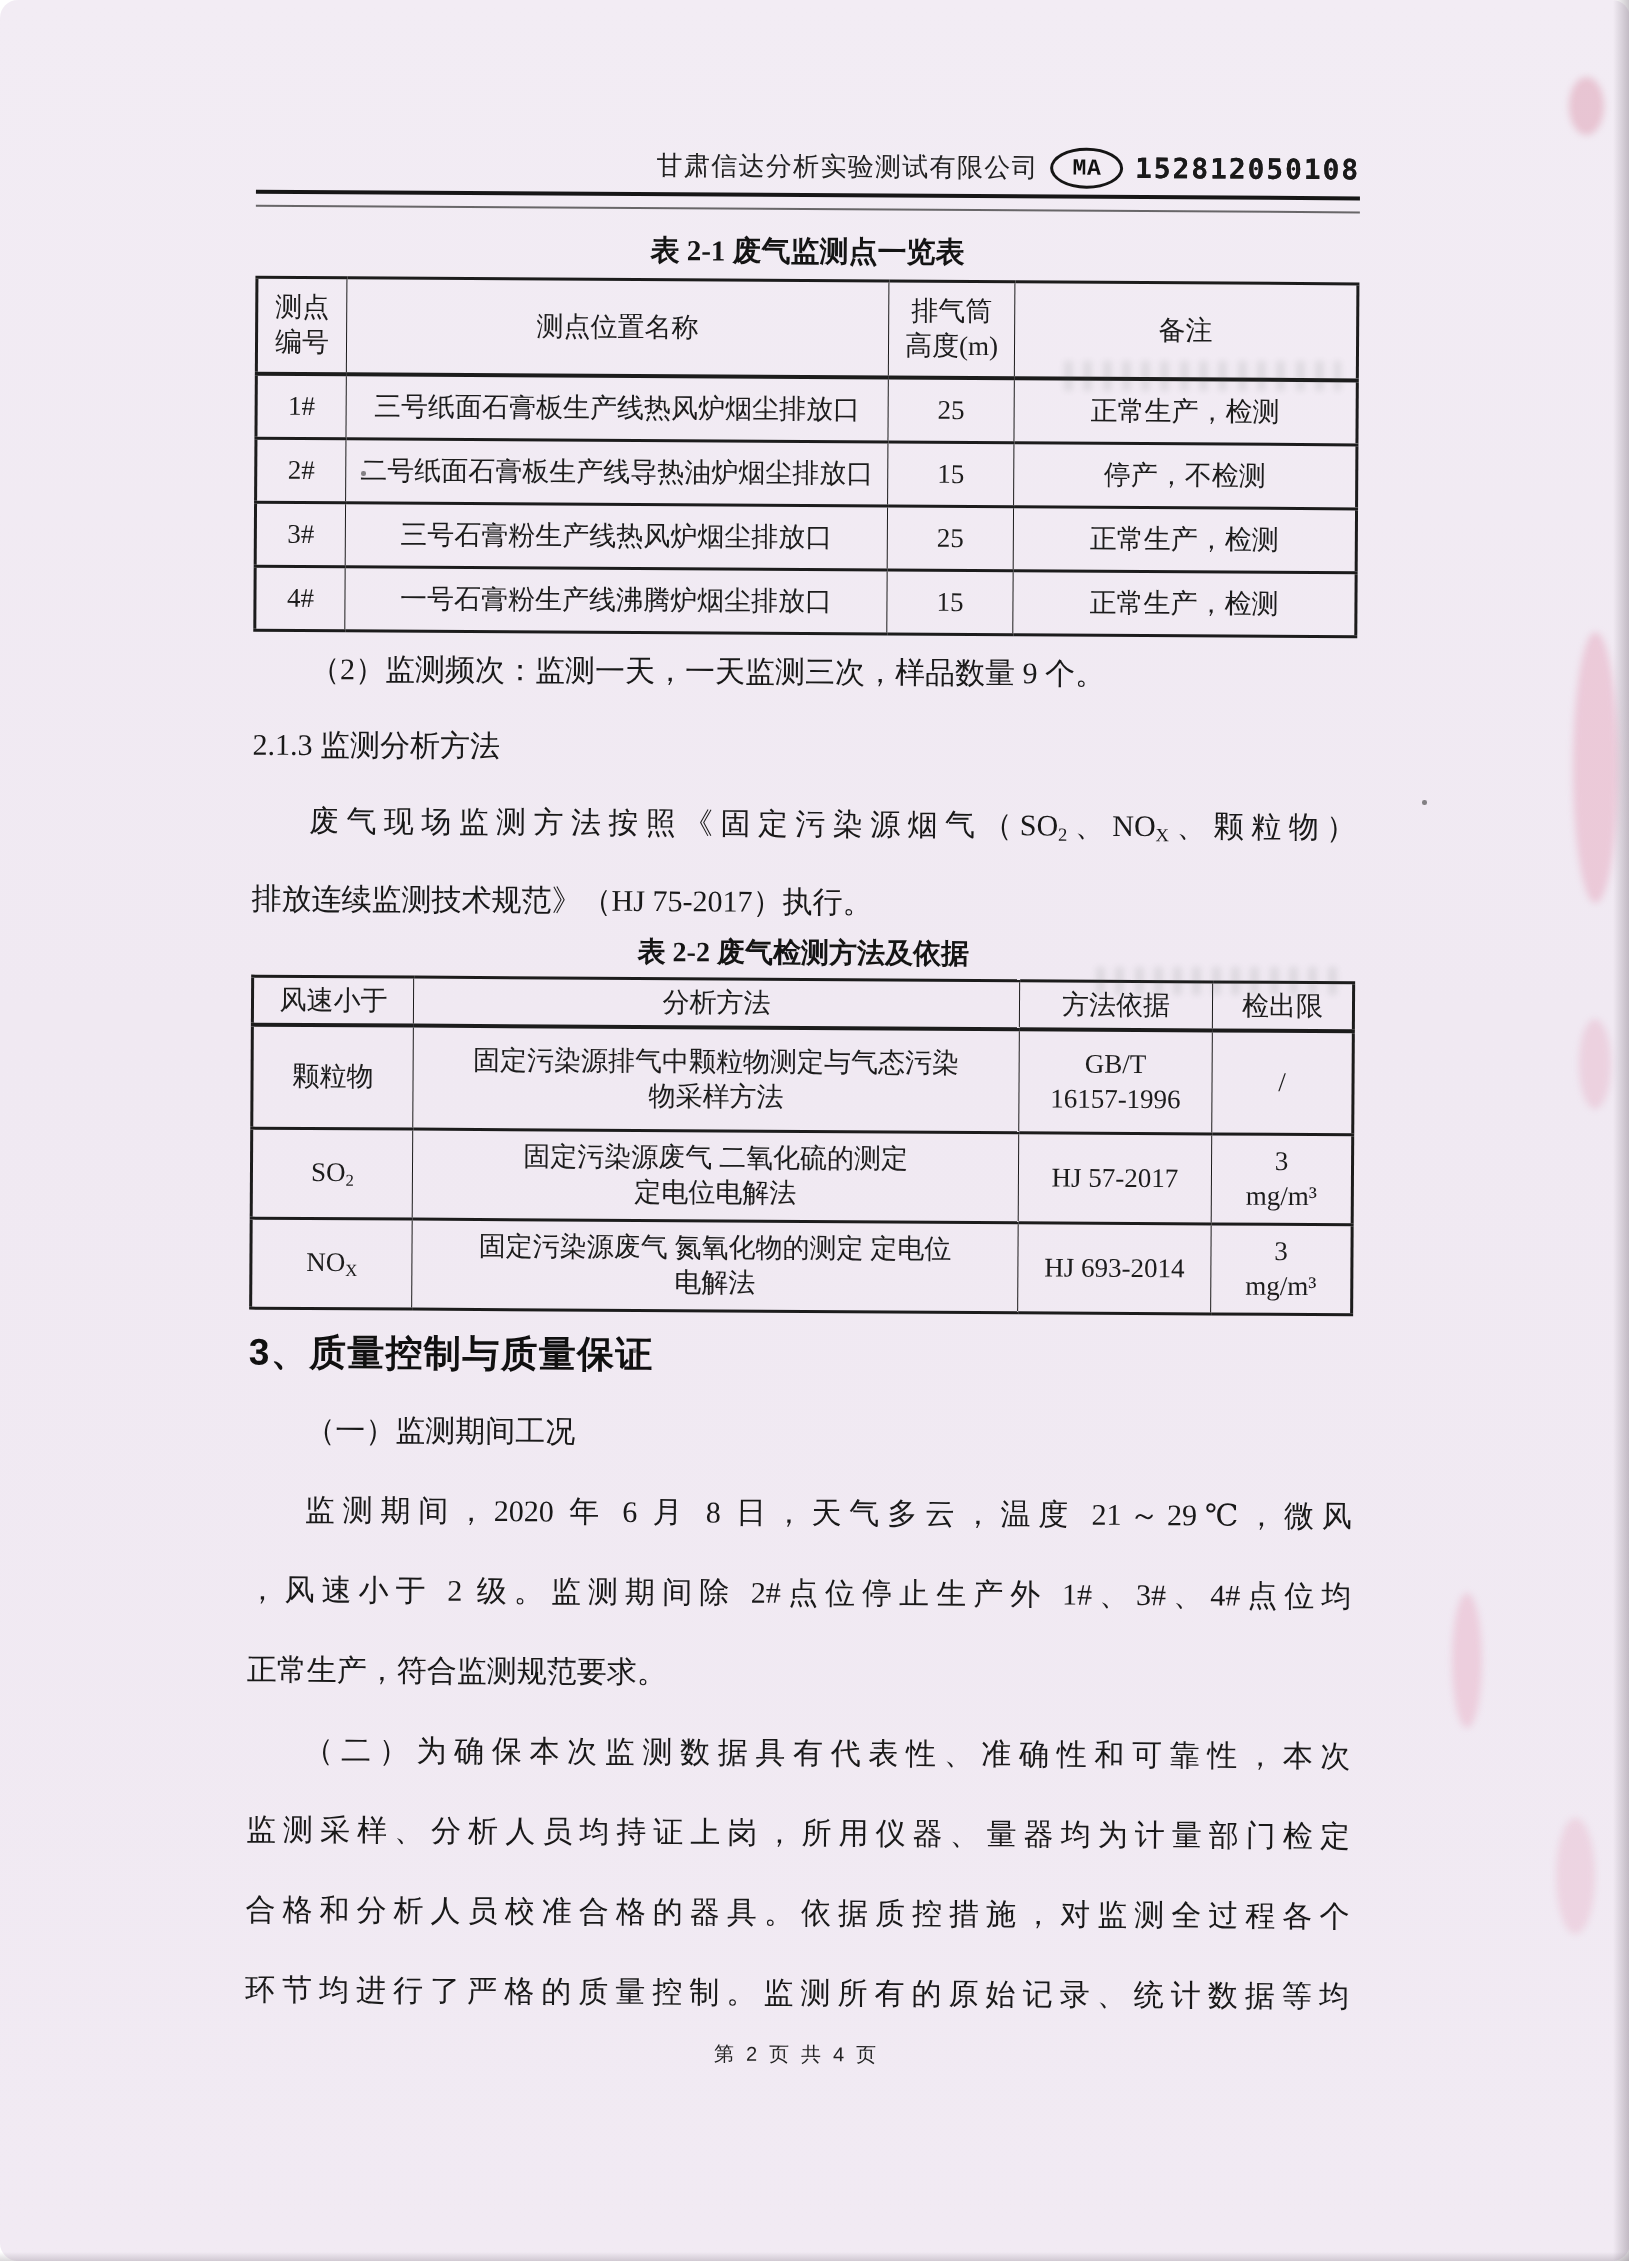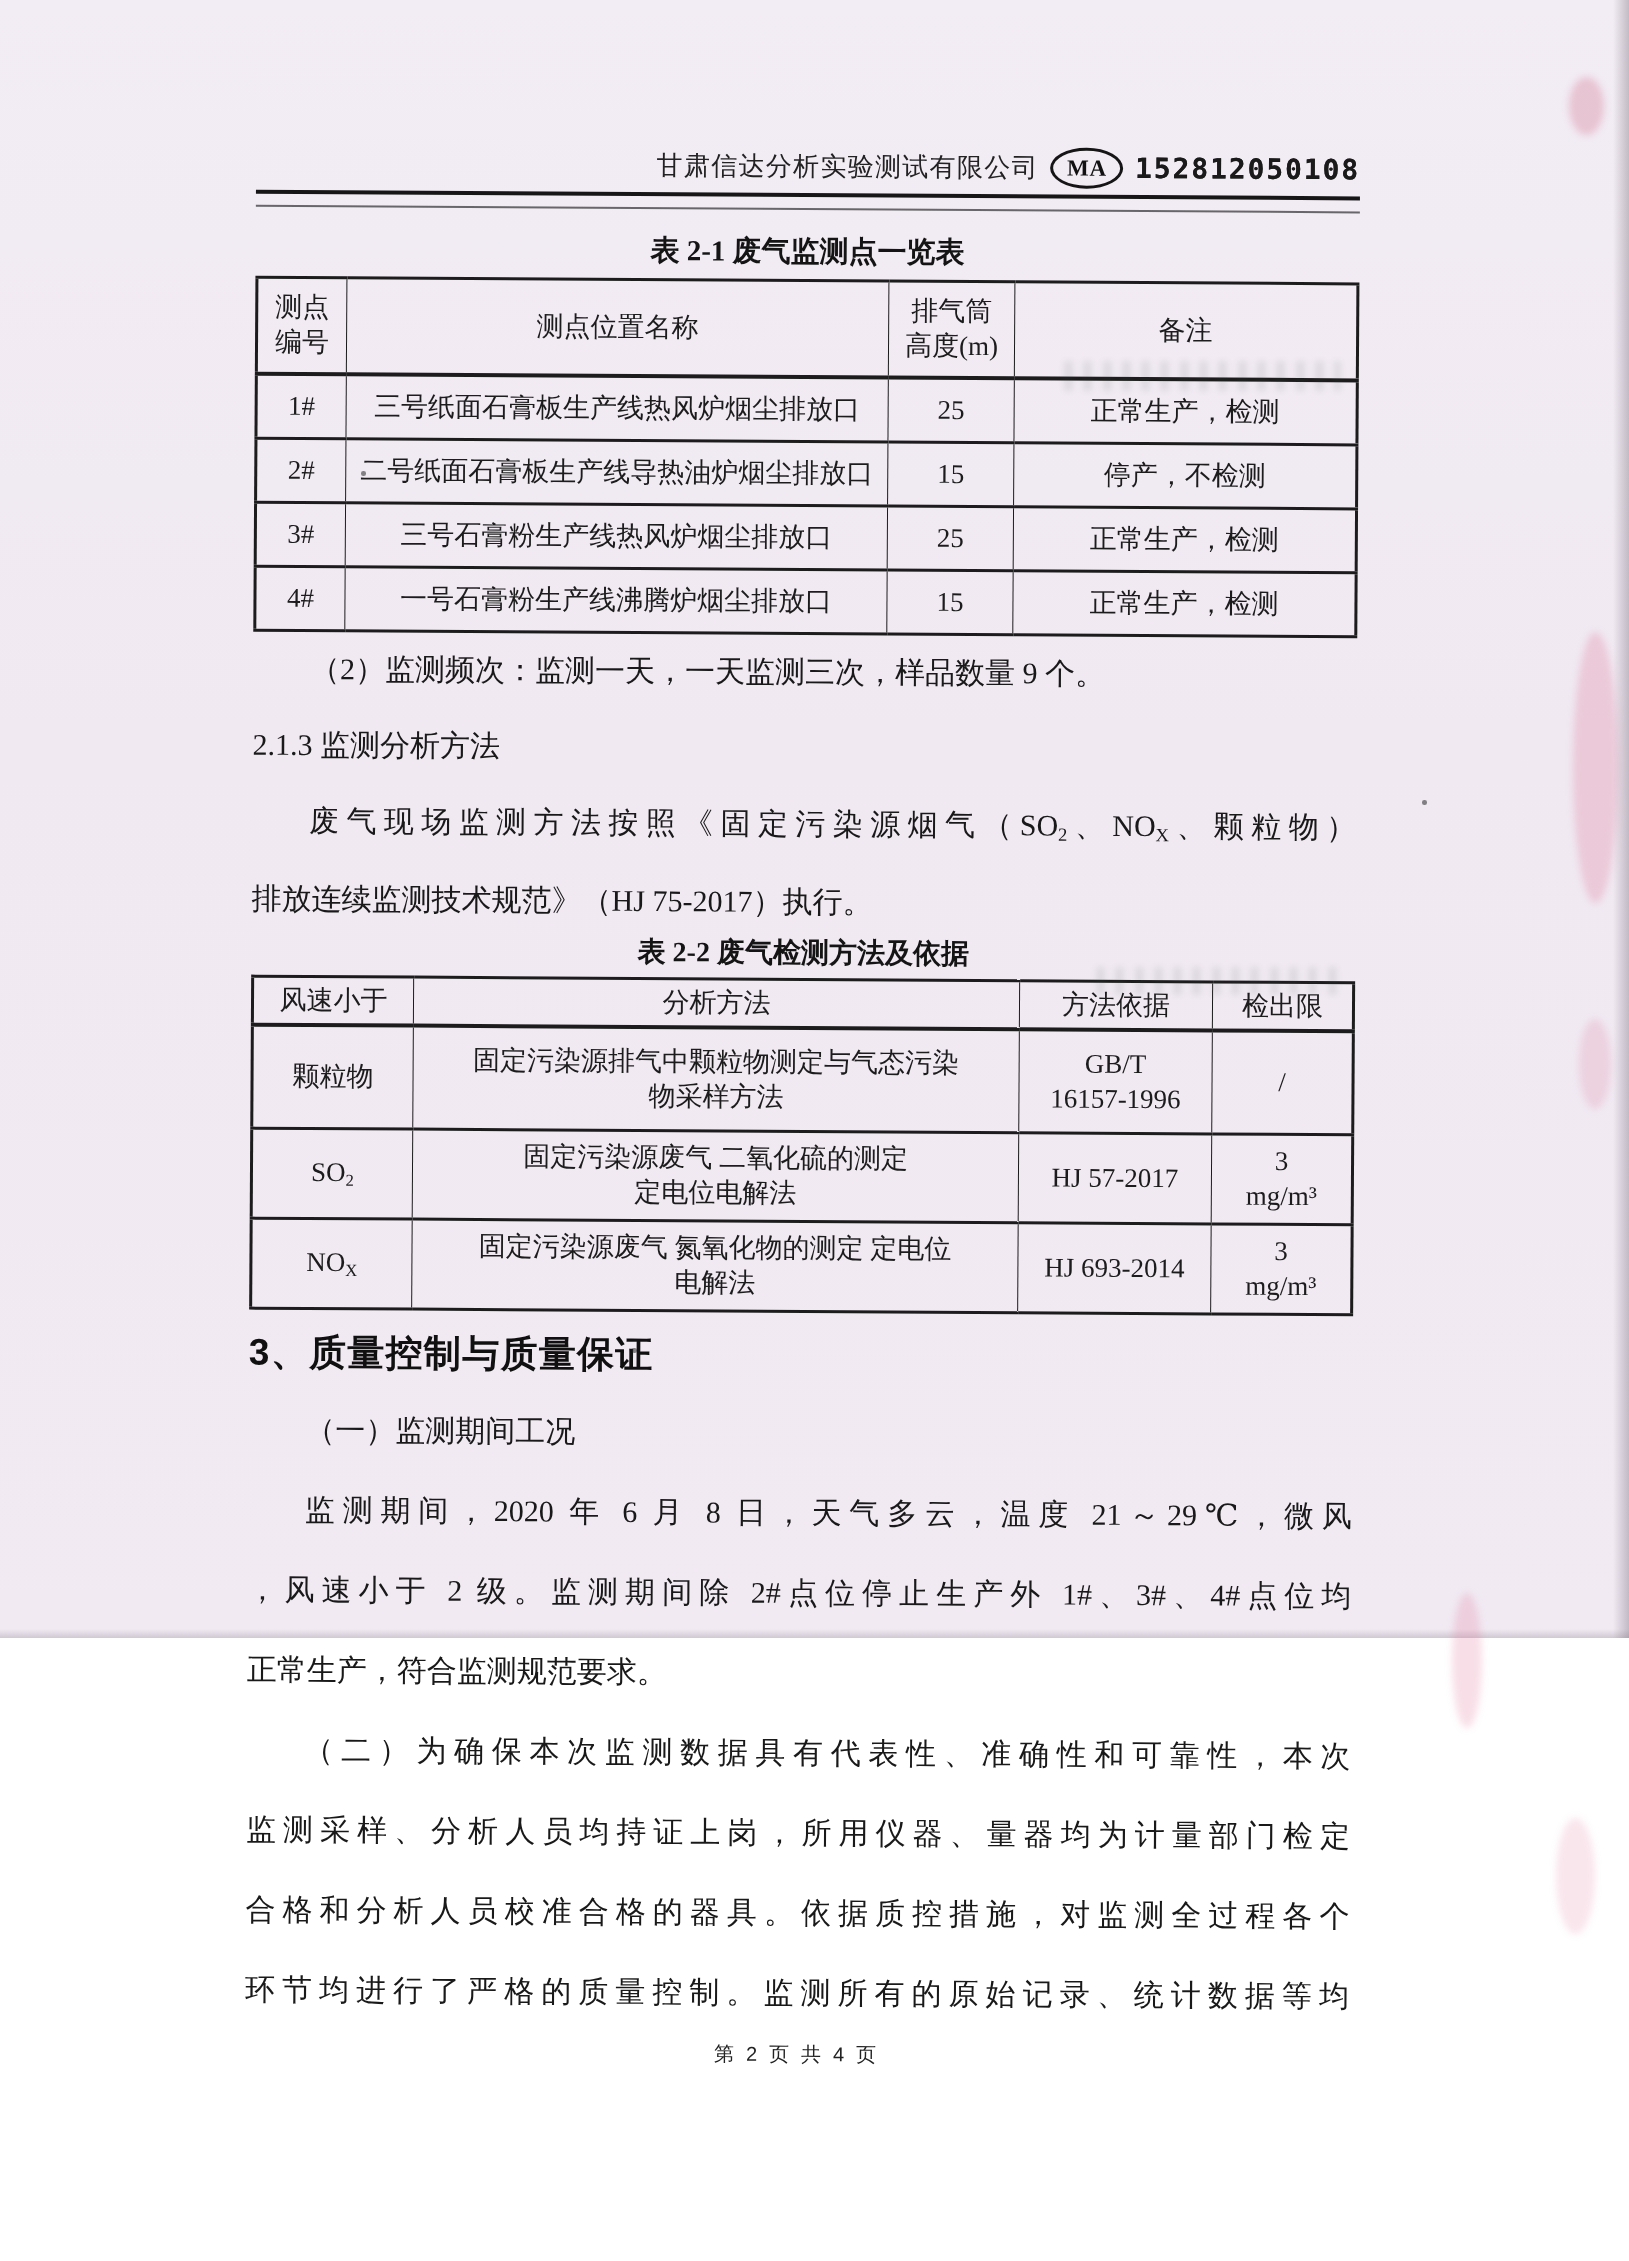--- a/index.html
+++ b/index.html
@@ -1,40 +1,41 @@
 <!DOCTYPE html>
 <html style="font-size:10.3px"><head>
 <meta charset="utf-8">
 <style>
   html,body { margin:0; padding:0; }
   body { width:1630px; height:2261px; overflow:hidden; }
 
   .page {
-    position:relative; width:1630px; height:1638px;
+    position:relative; width:1630px; height:2261px;
     background:linear-gradient(180deg,#f2ecf4 0%,#f0e9f2 45%,#f1eaf3 100%);
     font-family:"Liberation Serif","DejaVu Serif",serif;
     color:#1b1b1b;
+    border-radius:18px;
   }
 
   .inner {
     position:absolute; left:253px; top:0; width:1104px; height:2261px;
     transform:rotate(0.35deg); transform-origin:50% 30%;
   }
 
   
   .header-band {
     margin-top:146px; display:flex; justify-content:flex-end;
     align-items:center; gap:11.6px; font-size:26px; letter-spacing:1.3px;
     color:#222;
   }
   .cma {
     display:inline-flex; align-items:center; justify-content:center;
     border:3.9px solid #151515; border-radius:50%;
     width:67px; height:35px;
-    font-family:Liberation Serif, serif;
+    font-family:Liberation Mono, monospace;
     font-weight:bold; font-size:23px; letter-spacing:0.6px; color:#111;
   }
   .cert-no {
     font-family:"DejaVu Sans Mono","Liberation Mono",monospace;
     font-weight:bold; font-size:28px; letter-spacing:1.9px; color:#1a1a1a;
     text-shadow:0 0 0.6px #333;
   }
   .rule  { margin-top:6.4px; height:3.9px; background:#161616; }
   .rule2 { margin-top:11px; height:1.9px; background:#3a3a3a; opacity:.75; }
 

